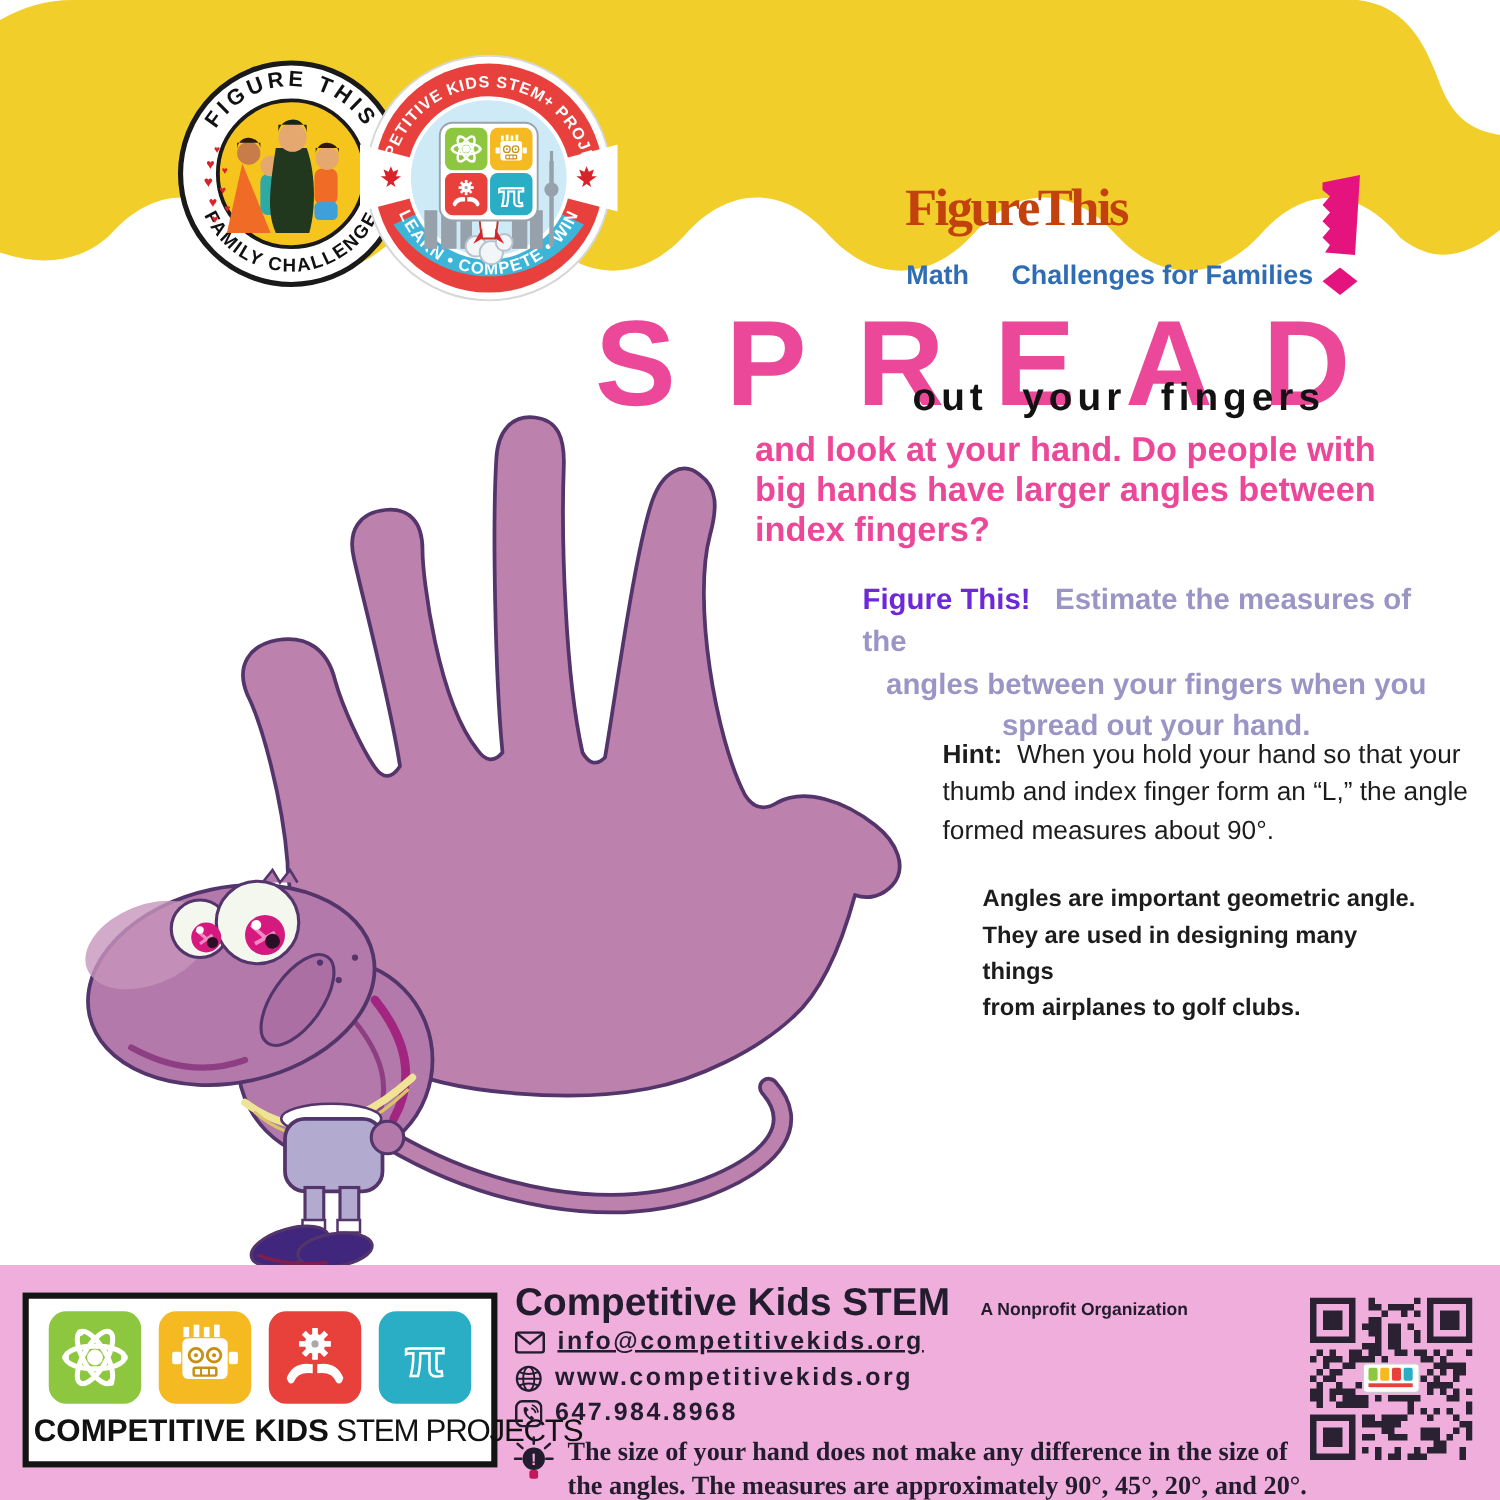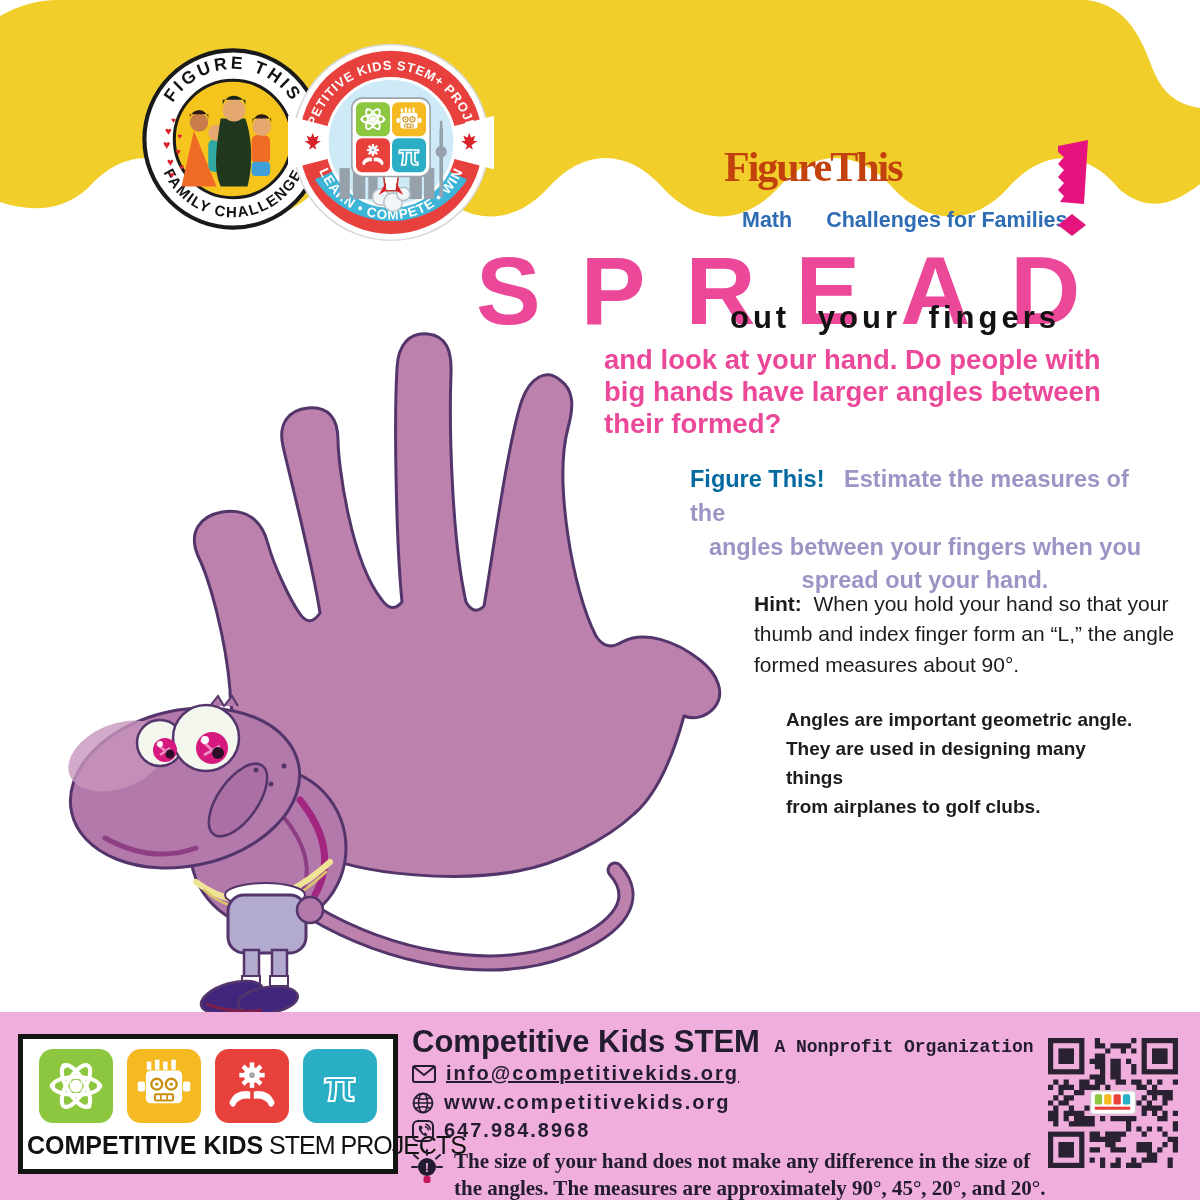--- a/index.html
+++ b/index.html
@@ -8,37 +8,37 @@
   .abs{position:absolute;}
   svg text{font-family:"Liberation Sans",sans-serif;}
 
   
   .wave{left:0;top:0;z-index:0;}
 
   
   .brand{left:720px;top:146px;width:420px;height:110px;z-index:2;}
   .brand-title{position:absolute;left:4px;top:0;font-family:"Liberation Serif",serif;
                font-weight:bold;font-size:42px;color:#c2410c;letter-spacing:-2px;line-height:1;}
-  .brand-sub{position:absolute;left:22px;top:62px;font-size:21.5px;font-weight:bold;color:#2E6DB4;}
+  .brand-sub{position:absolute;left:5px;top:62px;font-size:21.5px;font-weight:bold;color:#2E6DB4;}
   .brand-sub .gap{display:inline-block;width:34px;}
   .brand-excl{position:absolute;left:320px;top:-6px;}
 
   
   .spread{left:476px;top:242px;font-size:97px;font-weight:bold;color:#ec4899;
           letter-spacing:40px;line-height:1;z-index:2;white-space:nowrap;}
   .spread-sub{left:730px;top:300px;font-size:31px;font-weight:bold;color:#121212;
               letter-spacing:4px;word-spacing:15px;z-index:3;white-space:nowrap;}
   .question{left:604px;top:344px;width:520px;font-size:27.5px;font-weight:bold;color:#ec4899;
             line-height:1.16;z-index:3;}
   .question span{display:block;}
 
   
   .challenge{left:690px;top:463px;width:470px;font-size:23.5px;font-weight:bold;
              line-height:1.44;color:#9B95C5;z-index:3;}
-  .challenge .lbl{color:#0369a1;}
+  .challenge .lbl{color:#6d28d9;}
   .challenge span{display:inline;}
   .challenge .ln{display:block;text-align:center;}
   .hint{left:754px;top:589px;width:455px;font-size:21px;color:#1c1c1c;line-height:1.45;z-index:3;}
   .hint .lbl{font-weight:bold;}
   .hint .ln{display:block;}
   .fact{left:786px;top:706px;width:360px;font-size:19px;font-weight:bold;color:#1c1c1c;
         line-height:1.52;z-index:3;}
   .fact span{display:block;}
 
   
@@ -52,21 +52,21 @@
   .tile{width:74px;height:74px;border-radius:14px;display:flex;align-items:center;justify-content:center;}
   .tile.green{background:#8DC63F;} .tile.yellow{background:#F5B921;}
   .tile.red{background:#E8413C;} .tile.teal{background:#29AEC6;}
   .ck-caption{position:absolute;left:4px;top:92px;width:100%;text-align:right;font-size:25px;color:#111;
               white-space:nowrap;}
   .ck-caption .b{font-weight:bold;letter-spacing:0px;}
   .ck-caption .l{font-weight:normal;letter-spacing:-1px;}
 
   .org{position:absolute;left:412px;top:12px;color:#221C2E;white-space:nowrap;}
   .org .name{font-size:31px;font-weight:bold;letter-spacing:0px;}
-  .org .tag{font-size:18px;font-weight:bold;margin-left:10px;font-family:Liberation Mono, monospace;}
+  .org .tag{font-size:14px;font-weight:bold;margin-left:20px;}
   .contact{position:absolute;left:412px;color:#221C2E;display:flex;align-items:center;gap:10px;}
   .contact .txt{font-size:20px;font-weight:bold;letter-spacing:2px;}
   .c1{top:50px;text-decoration:underline;} .c2{top:79px;} .c3{top:107px;}
   .answer{position:absolute;left:410px;top:136px;display:flex;gap:10px;color:#221C2E;}
   .answer .txt{font-family:"Liberation Serif",serif;font-weight:bold;font-size:21px;line-height:1.3;}
   .answer .txt span{display:block;}
   .qr{position:absolute;left:1048px;top:26px;}
 </style>
 </head>
 <body>
@@ -239,21 +239,21 @@
       <path fill="#E5137D" d="M18,6 L48,0 L44,64 L20,62 L24,56 L18,50 L24,43 L18,37 L24,30 L18,24 L24,17 L18,12 Z"></path>
       <path fill="#E5137D" d="M32,74 L46,85 L32,96 L18,85 Z"></path>
     </svg>
   </div>
 
   <div class="abs spread">SPREAD</div>
   <div class="abs spread-sub">out your fingers</div>
   <div class="abs question">
     <span>and look at your hand.  Do people with</span>
     <span>big hands have larger angles between</span>
-    <span>their formed?</span>
+    <span>index fingers?</span>
   </div>
 
   <div class="abs challenge">
     <span class="lbl">Figure This!</span>&nbsp;&nbsp;
     <span>Estimate the measures of the</span>
     <span class="ln">angles between your fingers when you</span>
     <span class="ln">spread out your hand.</span>
   </div>
 
   <div class="abs hint">

